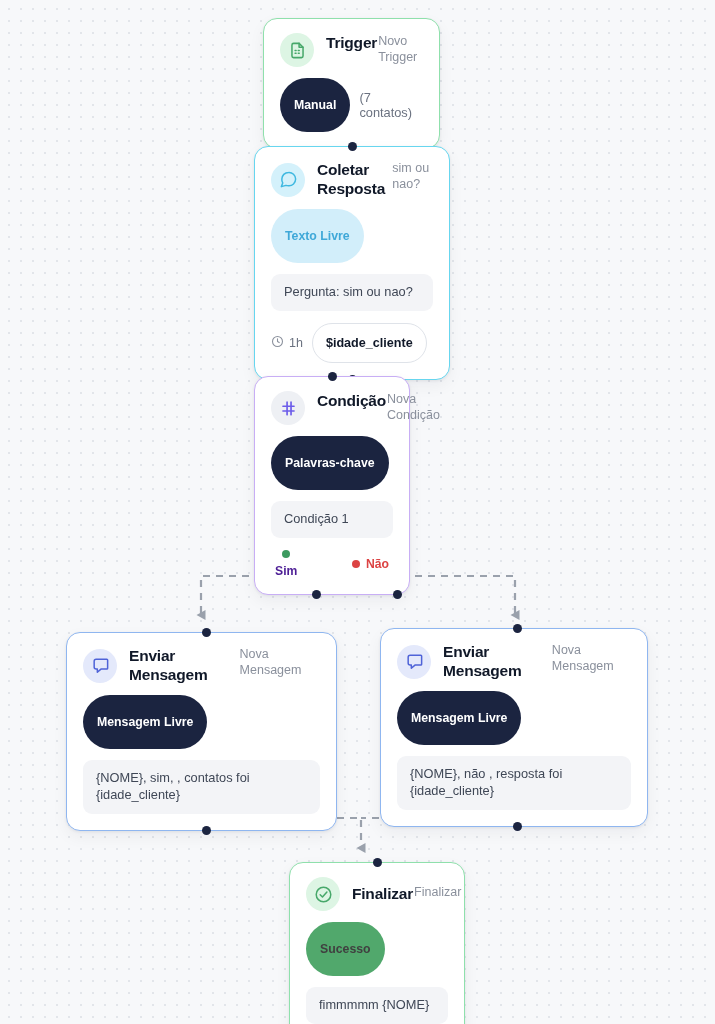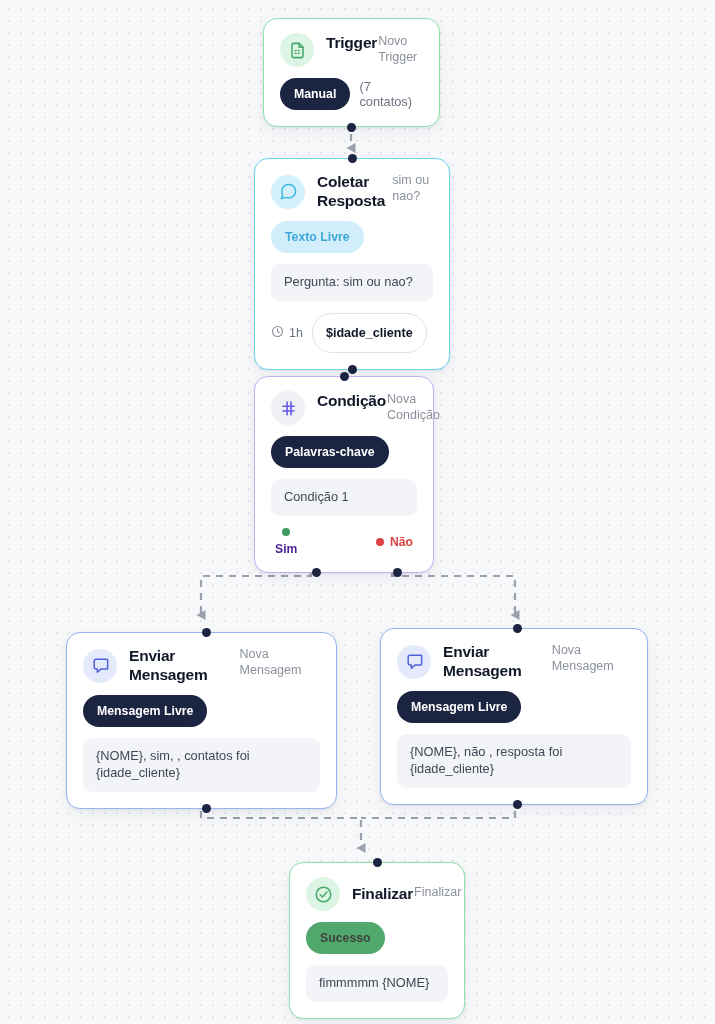--- a/index.html
+++ b/index.html
@@ -91,21 +91,21 @@
     display: flex;
     align-items: center;
     gap: 9px;
     margin-top: 11px;
   }
   .pill {
     display: inline-flex;
     align-items: center;
     font-size: 12.3px;
     font-weight: 700;
-    padding: 9px 14px;
+    padding: 20px 14px;
     border-radius: 999px;
     line-height: 1.15;
     white-space: nowrap;
   }
   .pill-dark   { background: #1b2440; color: #ffffff; }
   .pill-cyan   { background: #d2eefa; color: #3fa8d8; }
   .pill-green  { background: #51a86c; color: #404040; }
 
   .pill-note {
     font-size: 12.8px;
@@ -210,21 +210,21 @@
         <span class="t-title">Trigger</span>
         <span class="t-sub">Novo Trigger</span>
       </div>
     </div>
     <div class="pill-row">
       <span class="pill pill-dark">Manual</span>
       <span class="pill-note">(7 contatos)</span>
     </div>
   </div>
 
-  <div class="node cyan" style="left:254px; top:158px; width:196px;">
+  <div class="node cyan" style="left:254px; top:146px; width:196px;">
     <span class="port top" style="left:50%; margin-left:-4.5px;"></span>
     <span class="port bottom" style="left:50%; margin-left:-4.5px;"></span>
     <div class="head">
       <span class="avatar av-cyan">
         <svg width="19" height="19" viewBox="0 0 24 24" fill="none" stroke="#3fb8e0" stroke-width="1.9" stroke-linecap="round" stroke-linejoin="round">
           <path d="M21 11.5a8.4 8.4 0 0 1-9 8.4 9.6 9.6 0 0 1-3.2-.5L3 21l1.7-4.6A8.3 8.3 0 0 1 3.6 11.5 8.4 8.4 0 0 1 12 3.1a8.4 8.4 0 0 1 9 8.4z"></path>
         </svg>
       </span>
       <div class="titles">
         <span class="t-title">Coletar Resposta</span>
@@ -242,21 +242,21 @@
             <circle cx="12" cy="12" r="9.2"></circle>
             <path d="M12 7.2V12l3.2 2"></path>
           </svg>
         </span>
         <span>1h</span>
       </span>
       <span class="chip-var">$idade_cliente</span>
     </div>
   </div>
 
-  <div class="node purple" style="left:254px; top:376px; width:180px;">
+  <div class="node purple" style="left:254px; top:376px; width:156px;">
     <span class="port top" style="left:50%; margin-left:-4.5px;"></span>
     <span class="port bottom" style="left:57px;"></span>
     <span class="port bottom" style="left:138px;"></span>
     <div class="head">
       <span class="avatar av-gray">
         <svg width="19" height="19" viewBox="0 0 24 24" fill="none" stroke="#6c5ce9" stroke-width="2.1" stroke-linecap="round" stroke-linejoin="round">
           <path d="M5 9.2h14M5 15.2h14M10.2 4v16M15.2 4v16"></path>
         </svg>
       </span>
       <div class="titles">

